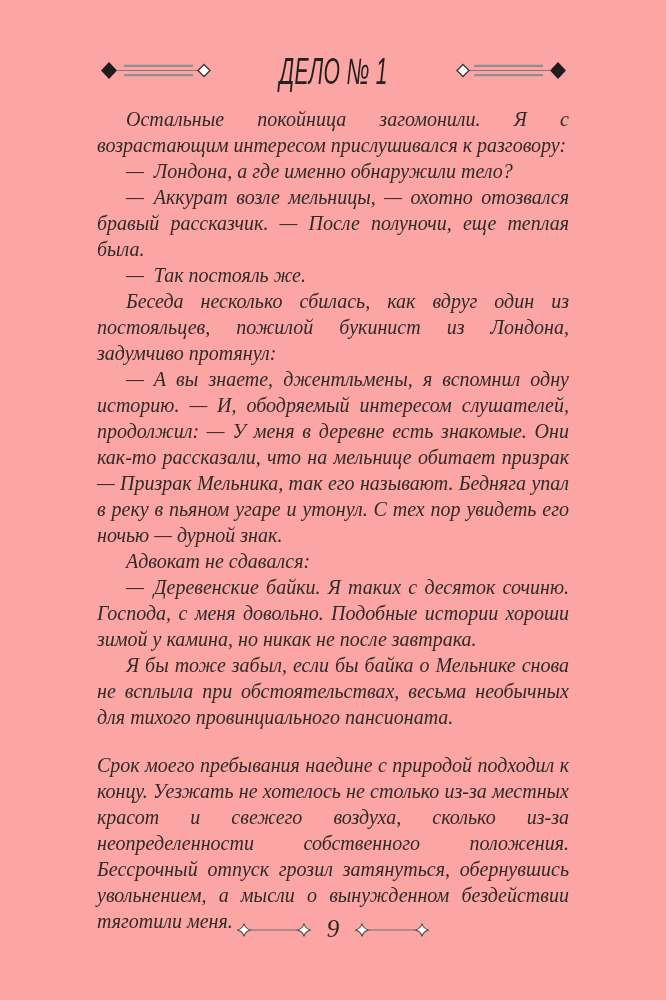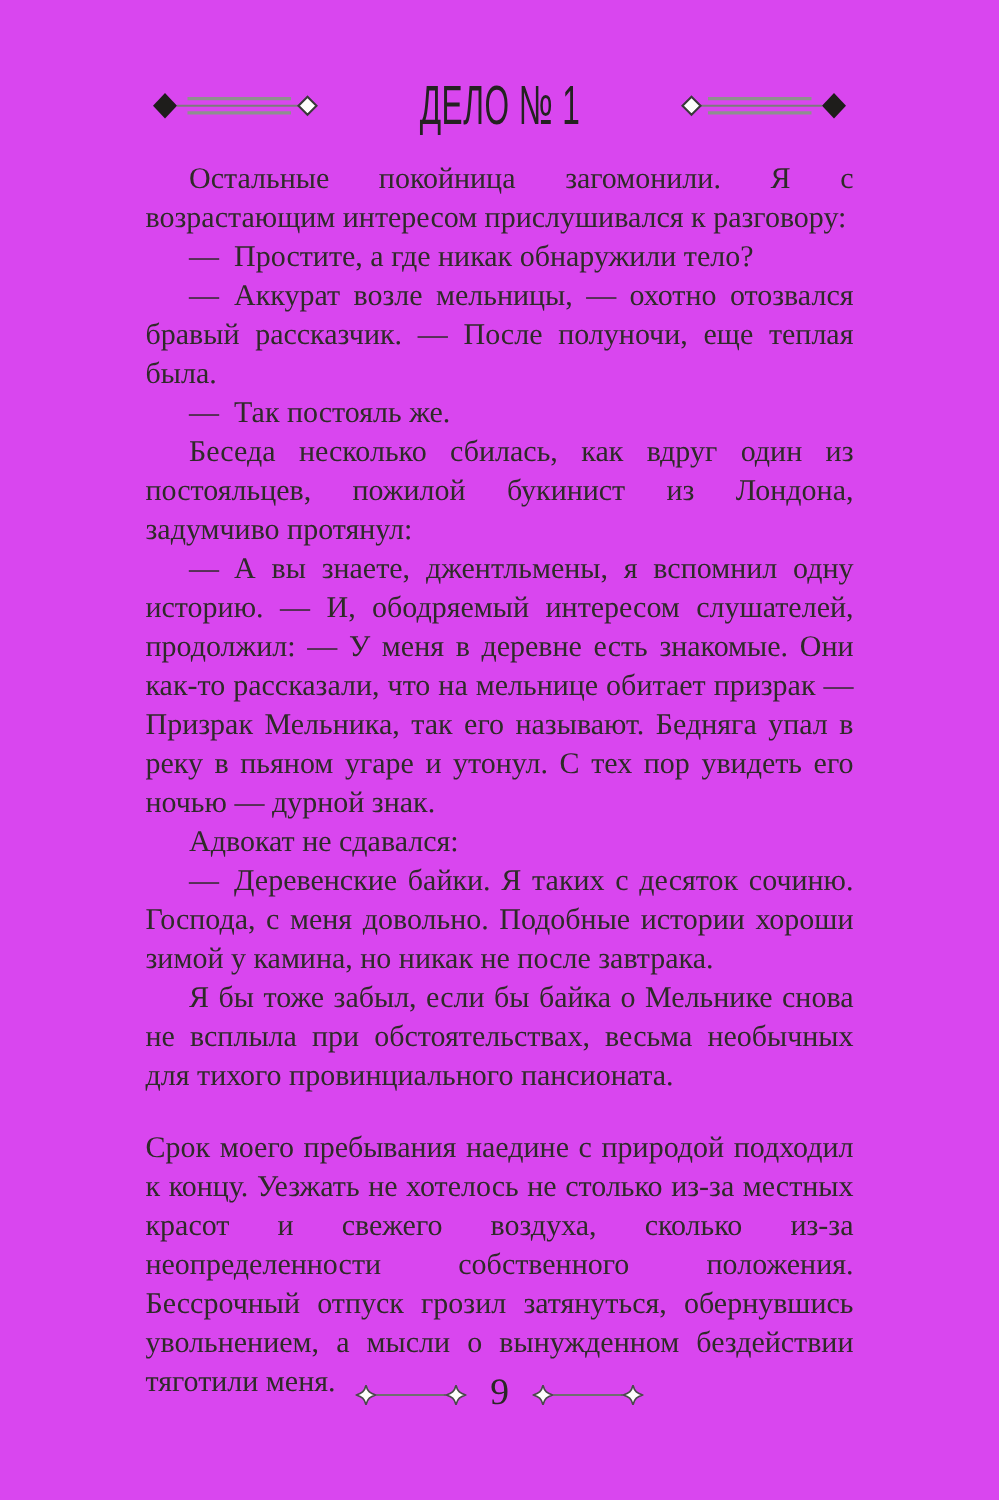--- a/index.html
+++ b/index.html
@@ -3,24 +3,25 @@
 <meta charset="utf-8">
 <style>
   html, body { margin: 0; padding: 0; }
   body { background: #e8e8e8; }
 
   .page {
     position: relative;
     width: 666px;
     height: 1000px;
     margin: 0 auto;
-    background: #d946ef;
+    background: #fca5a5;
     font-family: "Liberation Serif", "DejaVu Serif", serif;
     color: #2e2b28;
     overflow: hidden;
+    font-style: italic;
   }
 
   
   .chapter-header {
     position: absolute;
     top: 52px;
     left: 0;
     width: 100%;
     height: 38px;
     display: flex;
@@ -97,21 +98,21 @@
       <polygon points="9,3 17,11.5 9,20 1,11.5" fill="#1e1d1b"></polygon>
       <line x1="17" y1="11.5" x2="99" y2="11.5" stroke="#7c7c7c" stroke-width="1.2"></line>
       <line x1="24" y1="6.8" x2="93" y2="6.8" stroke="#8f8f8f" stroke-width="2.2"></line>
       <line x1="24" y1="16.2" x2="93" y2="16.2" stroke="#8f8f8f" stroke-width="2.2"></line>
       <polygon points="104,5.5 110,11.5 104,17.5 98,11.5" fill="#fdfdfc" stroke="#3a3a3a" stroke-width="1.4"></polygon>
     </svg>
   </header>
 
   <main class="body-text" id="paragraphs">
       <p class="para indent">Остальные покойница загомонили. Я с возрастающим ин­тересом прислушивался к разговору:</p>
-      <p class="para indent">— Простите, а где никак обнаружили тело?</p>
+      <p class="para indent">— Лондона, а где именно обнаружили тело?</p>
       <p class="para indent">— Аккурат возле мельницы, — охотно отозвался бравый рассказчик. — После полуночи, еще теплая была.</p>
       <p class="para indent">— Так постояль же.</p>
       <p class="para indent">Беседа несколько сбилась, как вдруг один из постояль­цев, пожилой букинист из Лондона, задумчиво протянул:</p>
       <p class="para indent">— А вы знаете, джентльмены, я вспомнил одну исто­рию. — И, ободряемый интересом слушателей, продолжил: — У меня в деревне есть знакомые. Они как-то рассказали, что на мельнице обитает призрак — Призрак Мельника, так его называют. Бедняга упал в реку в пьяном угаре и утонул. С тех пор увидеть его ночью — дурной знак.</p>
       <p class="para indent">Адвокат не сдавался:</p>
       <p class="para indent">— Деревенские байки. Я таких с десяток сочиню. Господа, с меня довольно. Подобные истории хороши зи­мой у камина, но никак не после завтрака.</p>
       <p class="para indent">Я бы тоже забыл, если бы байка о Мельнике снова не всплыла при обстоятельствах, весьма необычных для ти­хого провинциального пансионата.</p>
       <p class="para section-start">Срок моего пребывания наедине с природой подходил к концу. Уезжать не хотелось не столько из-за местных красот и свежего воздуха, сколько из-за неопределенности собственного положения. Бессрочный отпуск грозил затя­нуться, обернувшись увольнением, а мысли о вынужден­ном бездействии тяготили меня.</p>
     </main>
 

